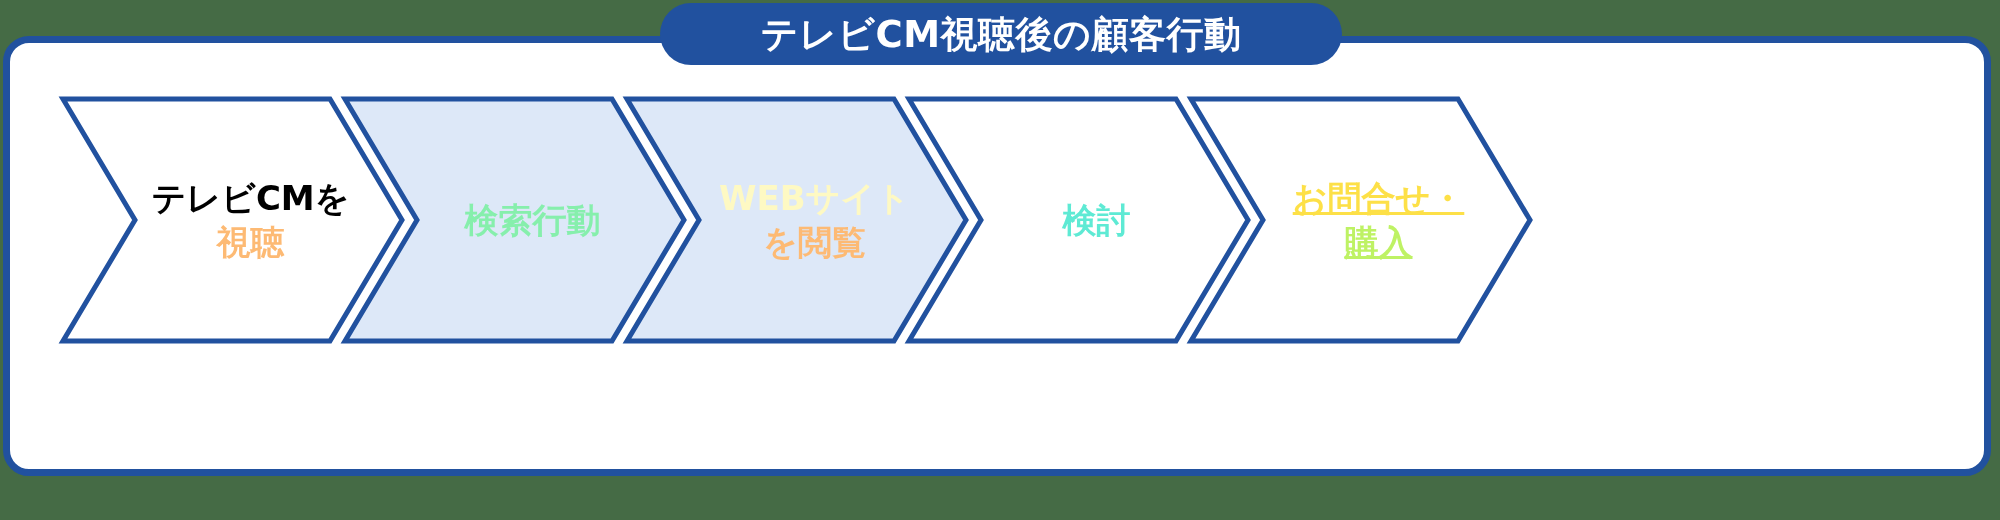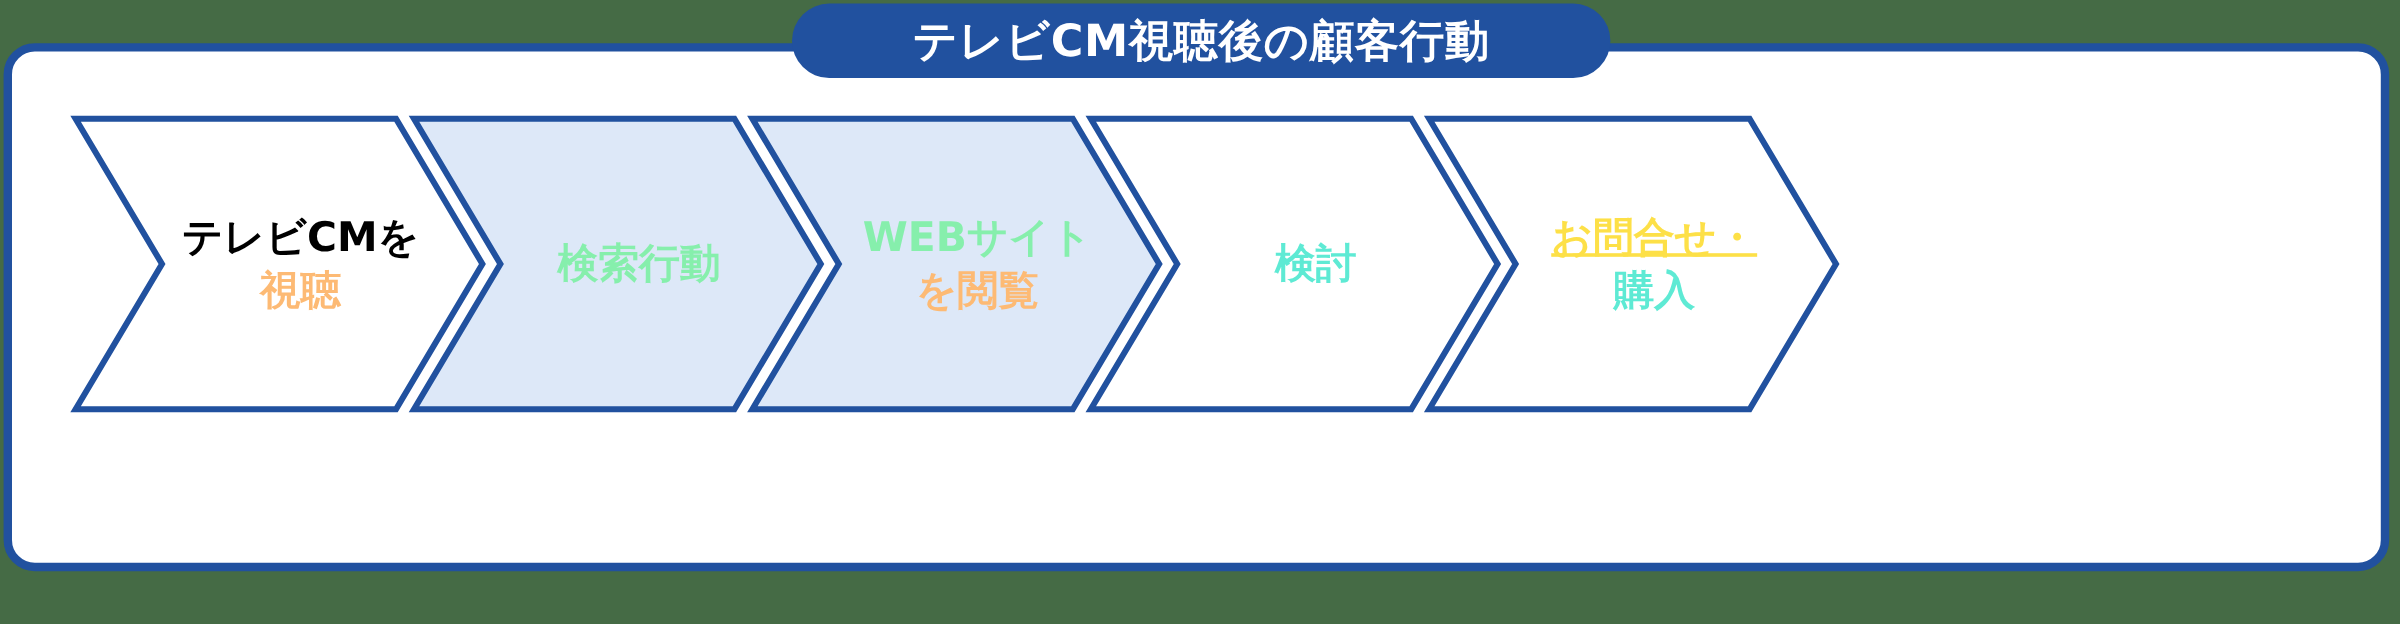--- a/index.html
+++ b/index.html
@@ -130,38 +130,38 @@
       <div class="label">
         <div class="ln" style="color: #86efac;">検索行動</div>
       </div>
     </div>
 
     <div class="chev offset-label" style="left:624px; width:345px;">
       <svg viewBox="0 0 345 270" preserveAspectRatio="none" aria-hidden="true">
         <polygon points="3,14 270,14 342,135 270,256 3,256 75,135" fill="#dde8f8" stroke="#21519f" stroke-width="5" stroke-linejoin="miter" vector-effect="non-scaling-stroke"></polygon>
       </svg>
       <div class="label">
-        <div class="ln" style="color: #86efac;">WEBサイト</div>
+        <div class="ln" style="color: #fef9c3;">WEBサイト</div>
         <div class="ln" style="color: #fdba74;">を閲覧</div>
       </div>
     </div>
 
     <div class="chev offset-label" style="left:906px; width:345px;">
       <svg viewBox="0 0 345 270" preserveAspectRatio="none" aria-hidden="true">
         <polygon points="3,14 270,14 342,135 270,256 3,256 75,135" fill="#ffffff" stroke="#21519f" stroke-width="5" stroke-linejoin="miter" vector-effect="non-scaling-stroke"></polygon>
       </svg>
       <div class="label">
         <div class="ln" style="color: #5eead4;">検討</div>
       </div>
     </div>
 
     <div class="chev offset-label" style="left:1188px; width:345px;">
       <svg viewBox="0 0 345 270" preserveAspectRatio="none" aria-hidden="true">
         <polygon points="3,14 270,14 342,135 270,256 3,256 75,135" fill="#ffffff" stroke="#21519f" stroke-width="5" stroke-linejoin="miter" vector-effect="non-scaling-stroke"></polygon>
       </svg>
       <div class="label">
         <div class="ln" style="color: #fde047; text-decoration: underline;">お問合せ・</div>
-        <div class="ln" style="color: #5eead4;">購入</div>
+        <div class="ln" style="color: #bef264; text-decoration: underline;">購入</div>
       </div>
     </div>
 
   </div>
 </div>
 
 </body></html>

